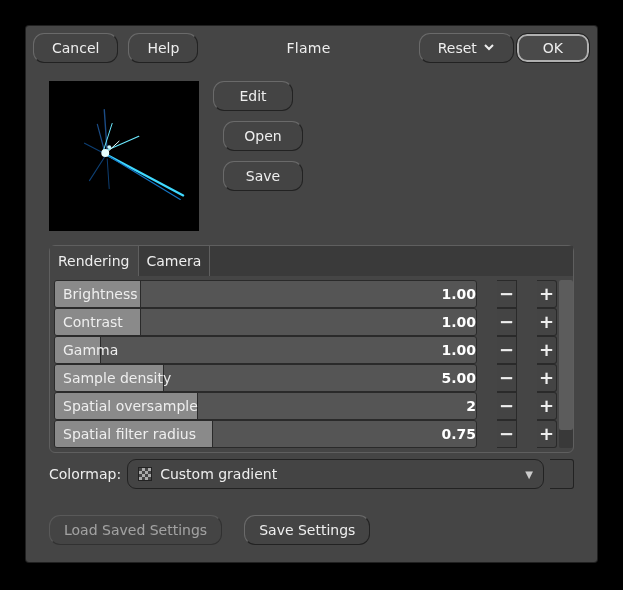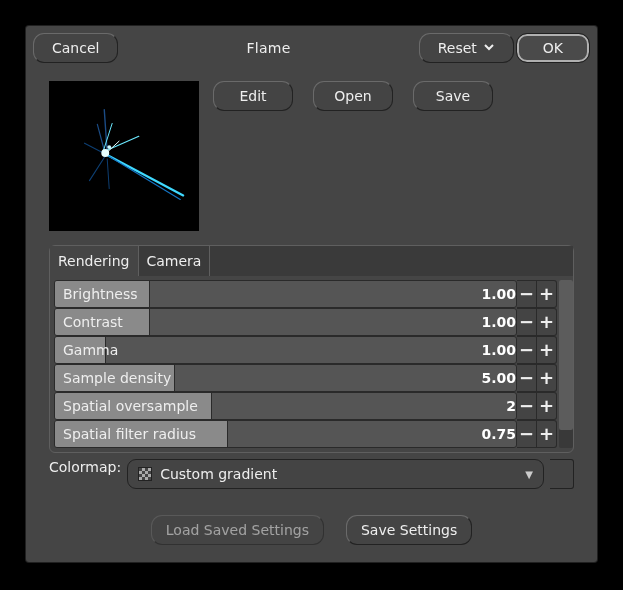--- a/index.html
+++ b/index.html
@@ -38,31 +38,31 @@
   .ok{
     background:#4a4a4a;box-shadow:inset 0 0 0 2px #b0b0b0;
     border:1px solid #202020;padding:0 26px;
   }
   .disabled{opacity:.55;cursor:default;}
   
   .content{flex:1;display:flex;flex-direction:column;padding:0 16px 0 16px;overflow:hidden;}
   .toprow{display:flex;gap:14px;align-items:flex-start;margin-bottom:14px;}
   .thumb{width:150px;height:150px;background:#000;border:1px solid #000;position:relative;overflow:hidden;}
   .thumb svg{width:100%;height:100%;}
-  .sidebtns{display:flex;gap:10px;}
+  .sidebtns{display:flex;flex-direction:column;gap:10px;}
   .sidebtns .hbtn{width:80px;height:30px;padding:0;}
   
   .tabs-wrap{border:1px solid #5f5f5f;border-radius:6px;}
   .tabstrip{display:flex;align-items:stretch;background:var(--tab-inactive);height:30px;overflow:hidden;}
   .tab{padding:0 8px;display:flex;align-items:center;border-right:1px solid #5f5f5f;cursor:pointer;}
   .tab.active{background:var(--panel);}
   .tabstrip .spacer{flex:1;}
   .tab-body{padding:4px 0 4px 4px;display:flex;}
   .params{flex:1;display:flex;flex-direction:column;gap:0;}
-  .param-row{display:flex;align-items:stretch;height:28px;margin:0 0 0 0;}
+  .param-row{display:flex;align-items:stretch;height:28px;margin:0 0 0 0;gap:20px;}
   .param-row+.param-row{margin-top:0;}
   .slider{
     flex:1;display:flex;align-items:center;background:var(--field);
     border:1px solid #2a2a2a;border-radius:3px;position:relative;overflow:hidden;
   }
   .slider .fill{
     position:absolute;left:0;top:0;bottom:0;background:var(--field-label);
     border-right:1px solid #2a2a2a;
   }
   .slider .lbl{position:relative;z-index:1;padding-left:8px;color:#eee;}
@@ -72,48 +72,49 @@
     background:var(--btn);border:1px solid #2a2a2a;cursor:pointer;font-weight:bold;
   }
   .stepbtn.minus{border-radius:0;border-left:0;}
   .stepbtn.plus{border-radius:0 3px 3px 0;border-left:0;}
   .stepbtn.dim{color:#888;}
   .params .param-row + .param-row{margin-top:0;}
   
   .fake-scroll{width:14px;margin-left:2px;background:var(--scroll-track);border-radius:2px;display:flex;}
   .fake-scroll .thumb{flex:1;margin:0;background:var(--scroll-thumb);border-radius:2px;border:0;}
   
-  .colormap{display:flex;gap:6px;margin-top:6px;}
+  .colormap{display:flex;align-items:center;gap:6px;margin-top:6px;}
   .colormap-label{padding:0 0 0 0;}
   .dropdown{
     flex:1;height:30px;background:var(--btn);border:1px solid #222;border-radius:9px;
     display:flex;align-items:center;padding:0 10px;cursor:pointer;position:relative;
   }
   .checker{width:14px;height:14px;margin-right:8px;
     background:
       linear-gradient(45deg,#aaa 25%,transparent 25%,transparent 75%,#aaa 75%),
       linear-gradient(45deg,#aaa 25%,#444 25%,#444 75%,#aaa 75%);
     background-size:6px 6px;background-position:0 0,3px 3px;border:1px solid #222;
   }
   .dd-caret{margin-left:auto;font-size:10px;color:#ccc;}
   .dd-extra{width:24px;height:30px;background:var(--btn);border:1px solid #222;border-left:0;border-radius:0 3px 3px 0;}
   
-  .footer{display:flex;gap:12px;padding:26px 0 18px 0;justify-content:center;}
+  .footer{display:flex;gap:12px;padding:26px 0 18px 0;}
   .footer .hbtn{height:30px;padding:0 14px;}
   .chev-down{width:12px;height:12px;}
   .chev-down path{stroke:#eee;stroke-width:2;fill:none;}
   .pm{font-size:18px;line-height:1;}
 </style>
 </head>
 <body>
 
 <div class="dialog">
 
   <div class="header">
     <div class="hbtn">Cancel</div>
+    <div class="hbtn">Help</div>
     <div class="title">Flame</div>
     <div class="hbtn">
       <span>Reset</span>
       <span class="reset-chev">
         <svg class="chev-down" viewBox="0 0 12 12">
             <path d="M2 4 L6 8 L10 4"></path>
           </svg>
       </span>
     </div>
     <div class="hbtn ok" style="margin-left:2px">OK</div>

